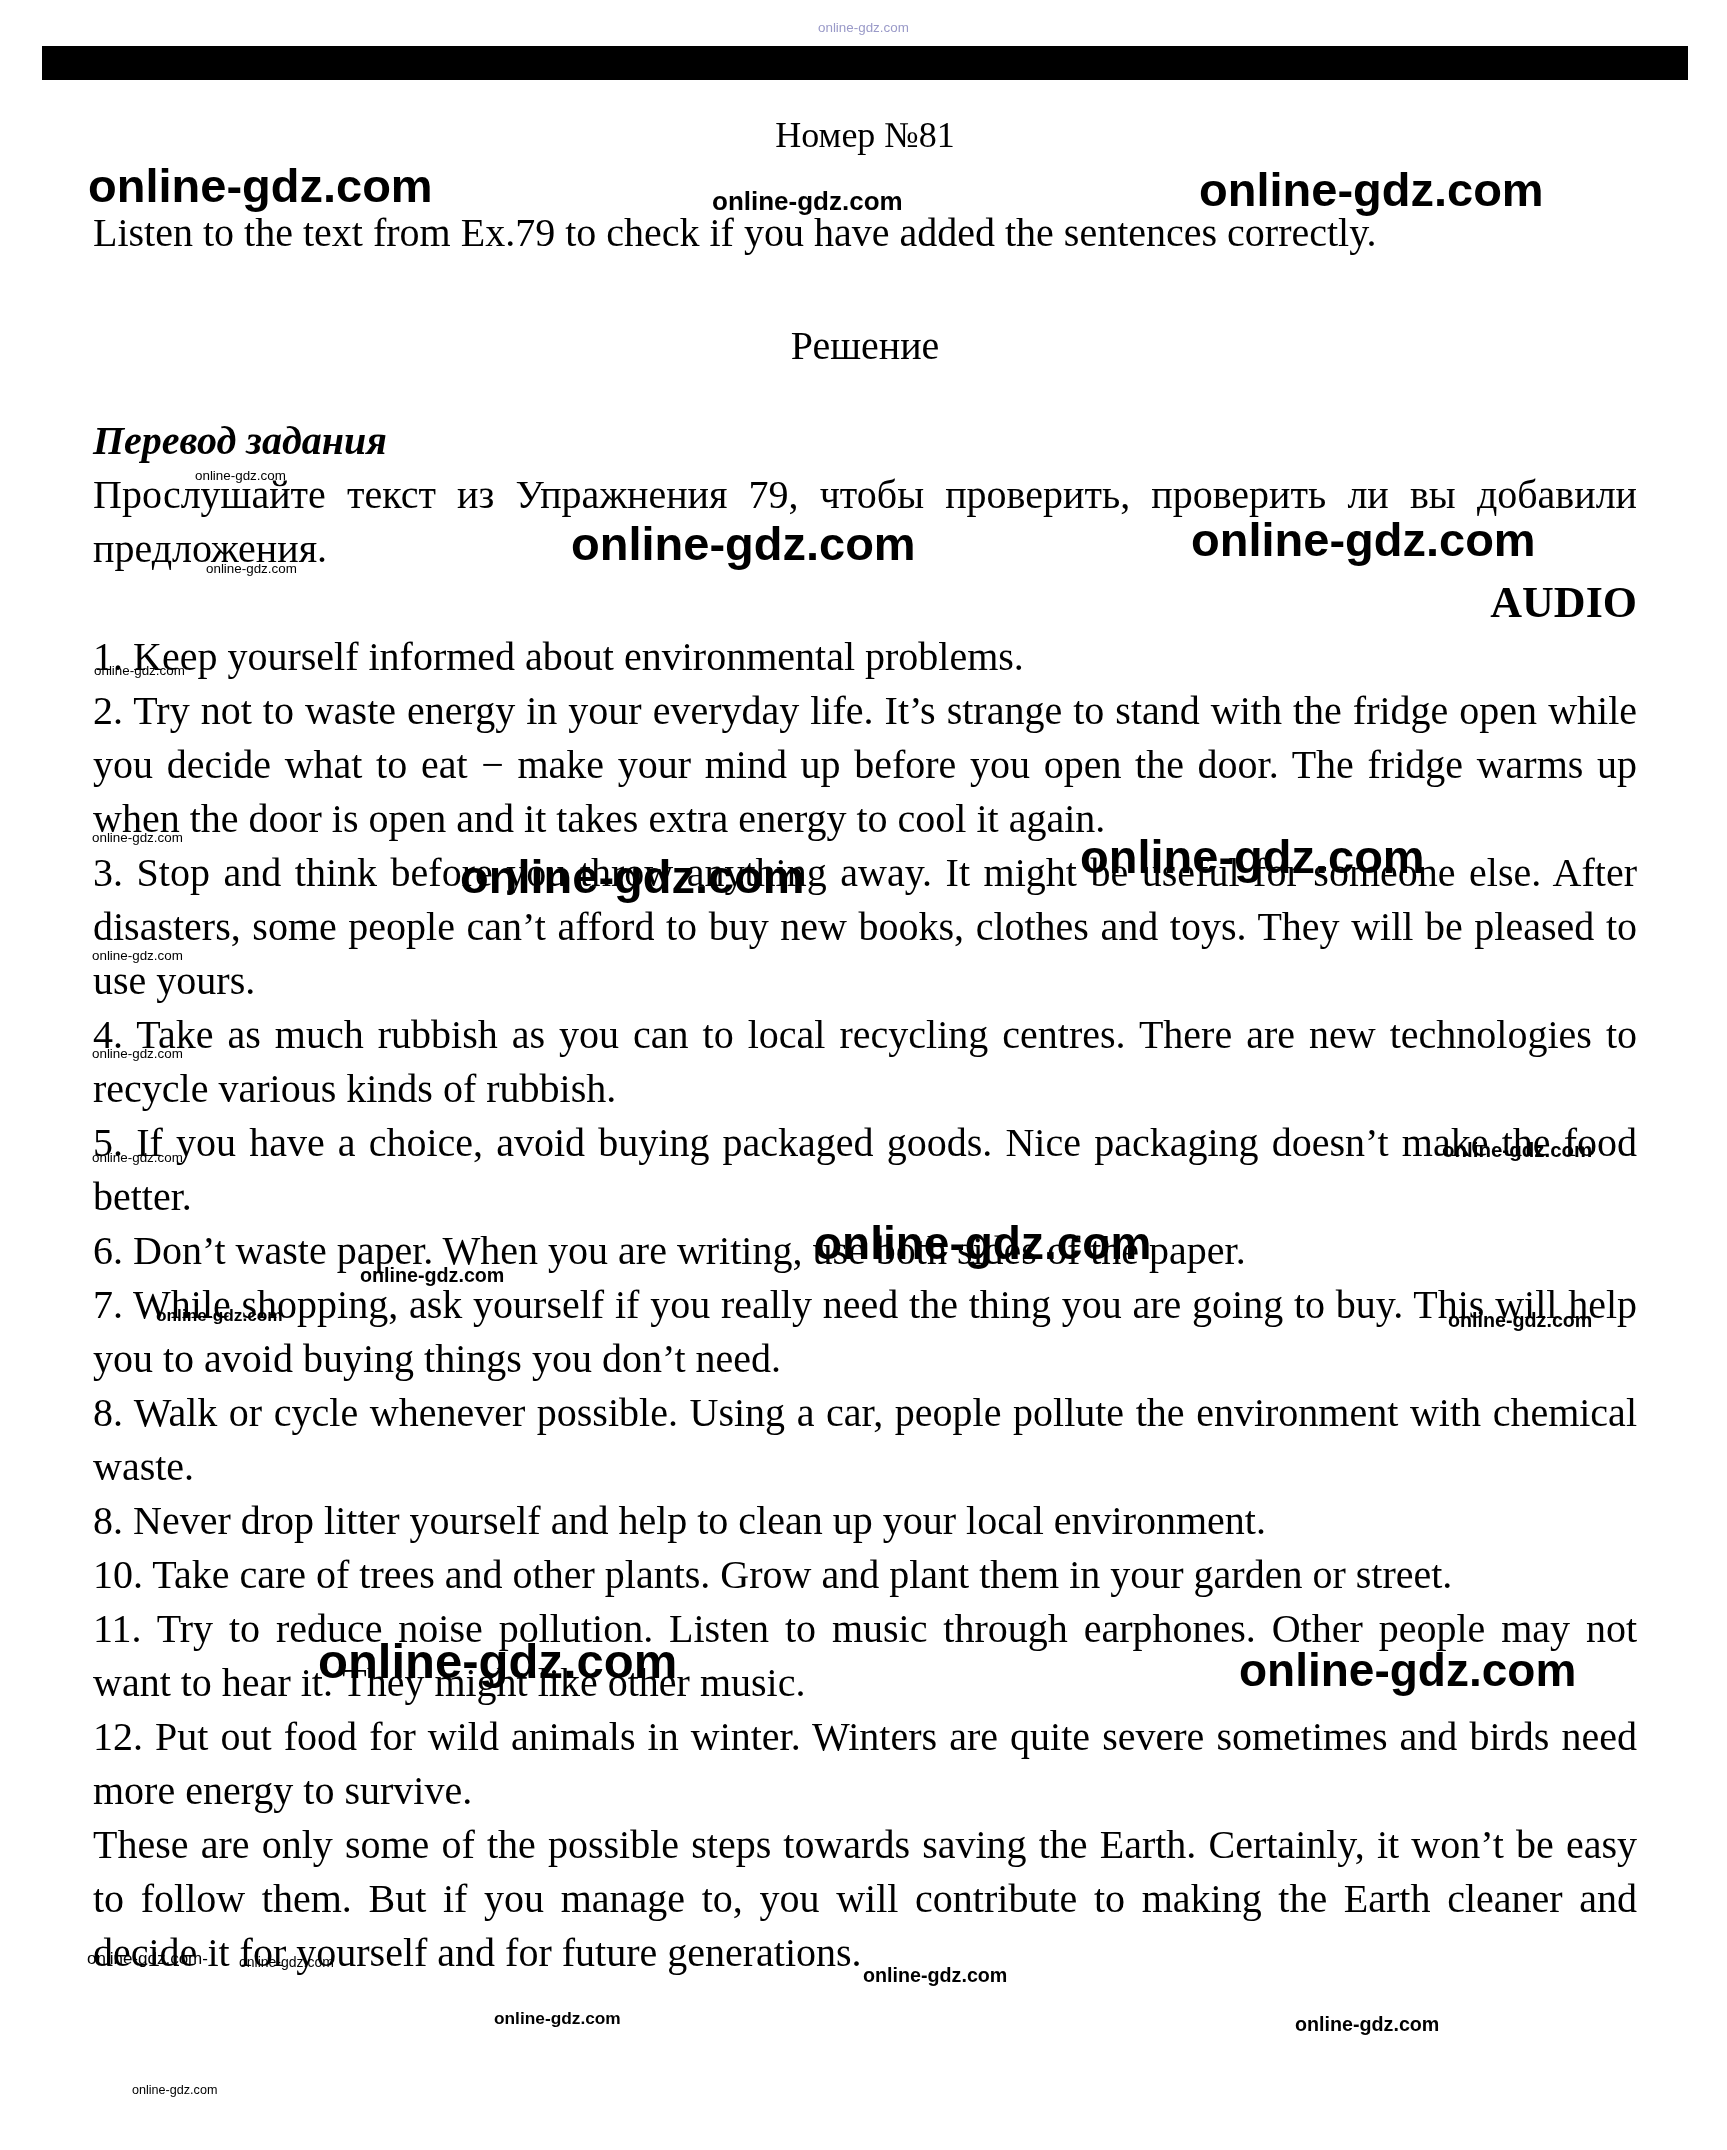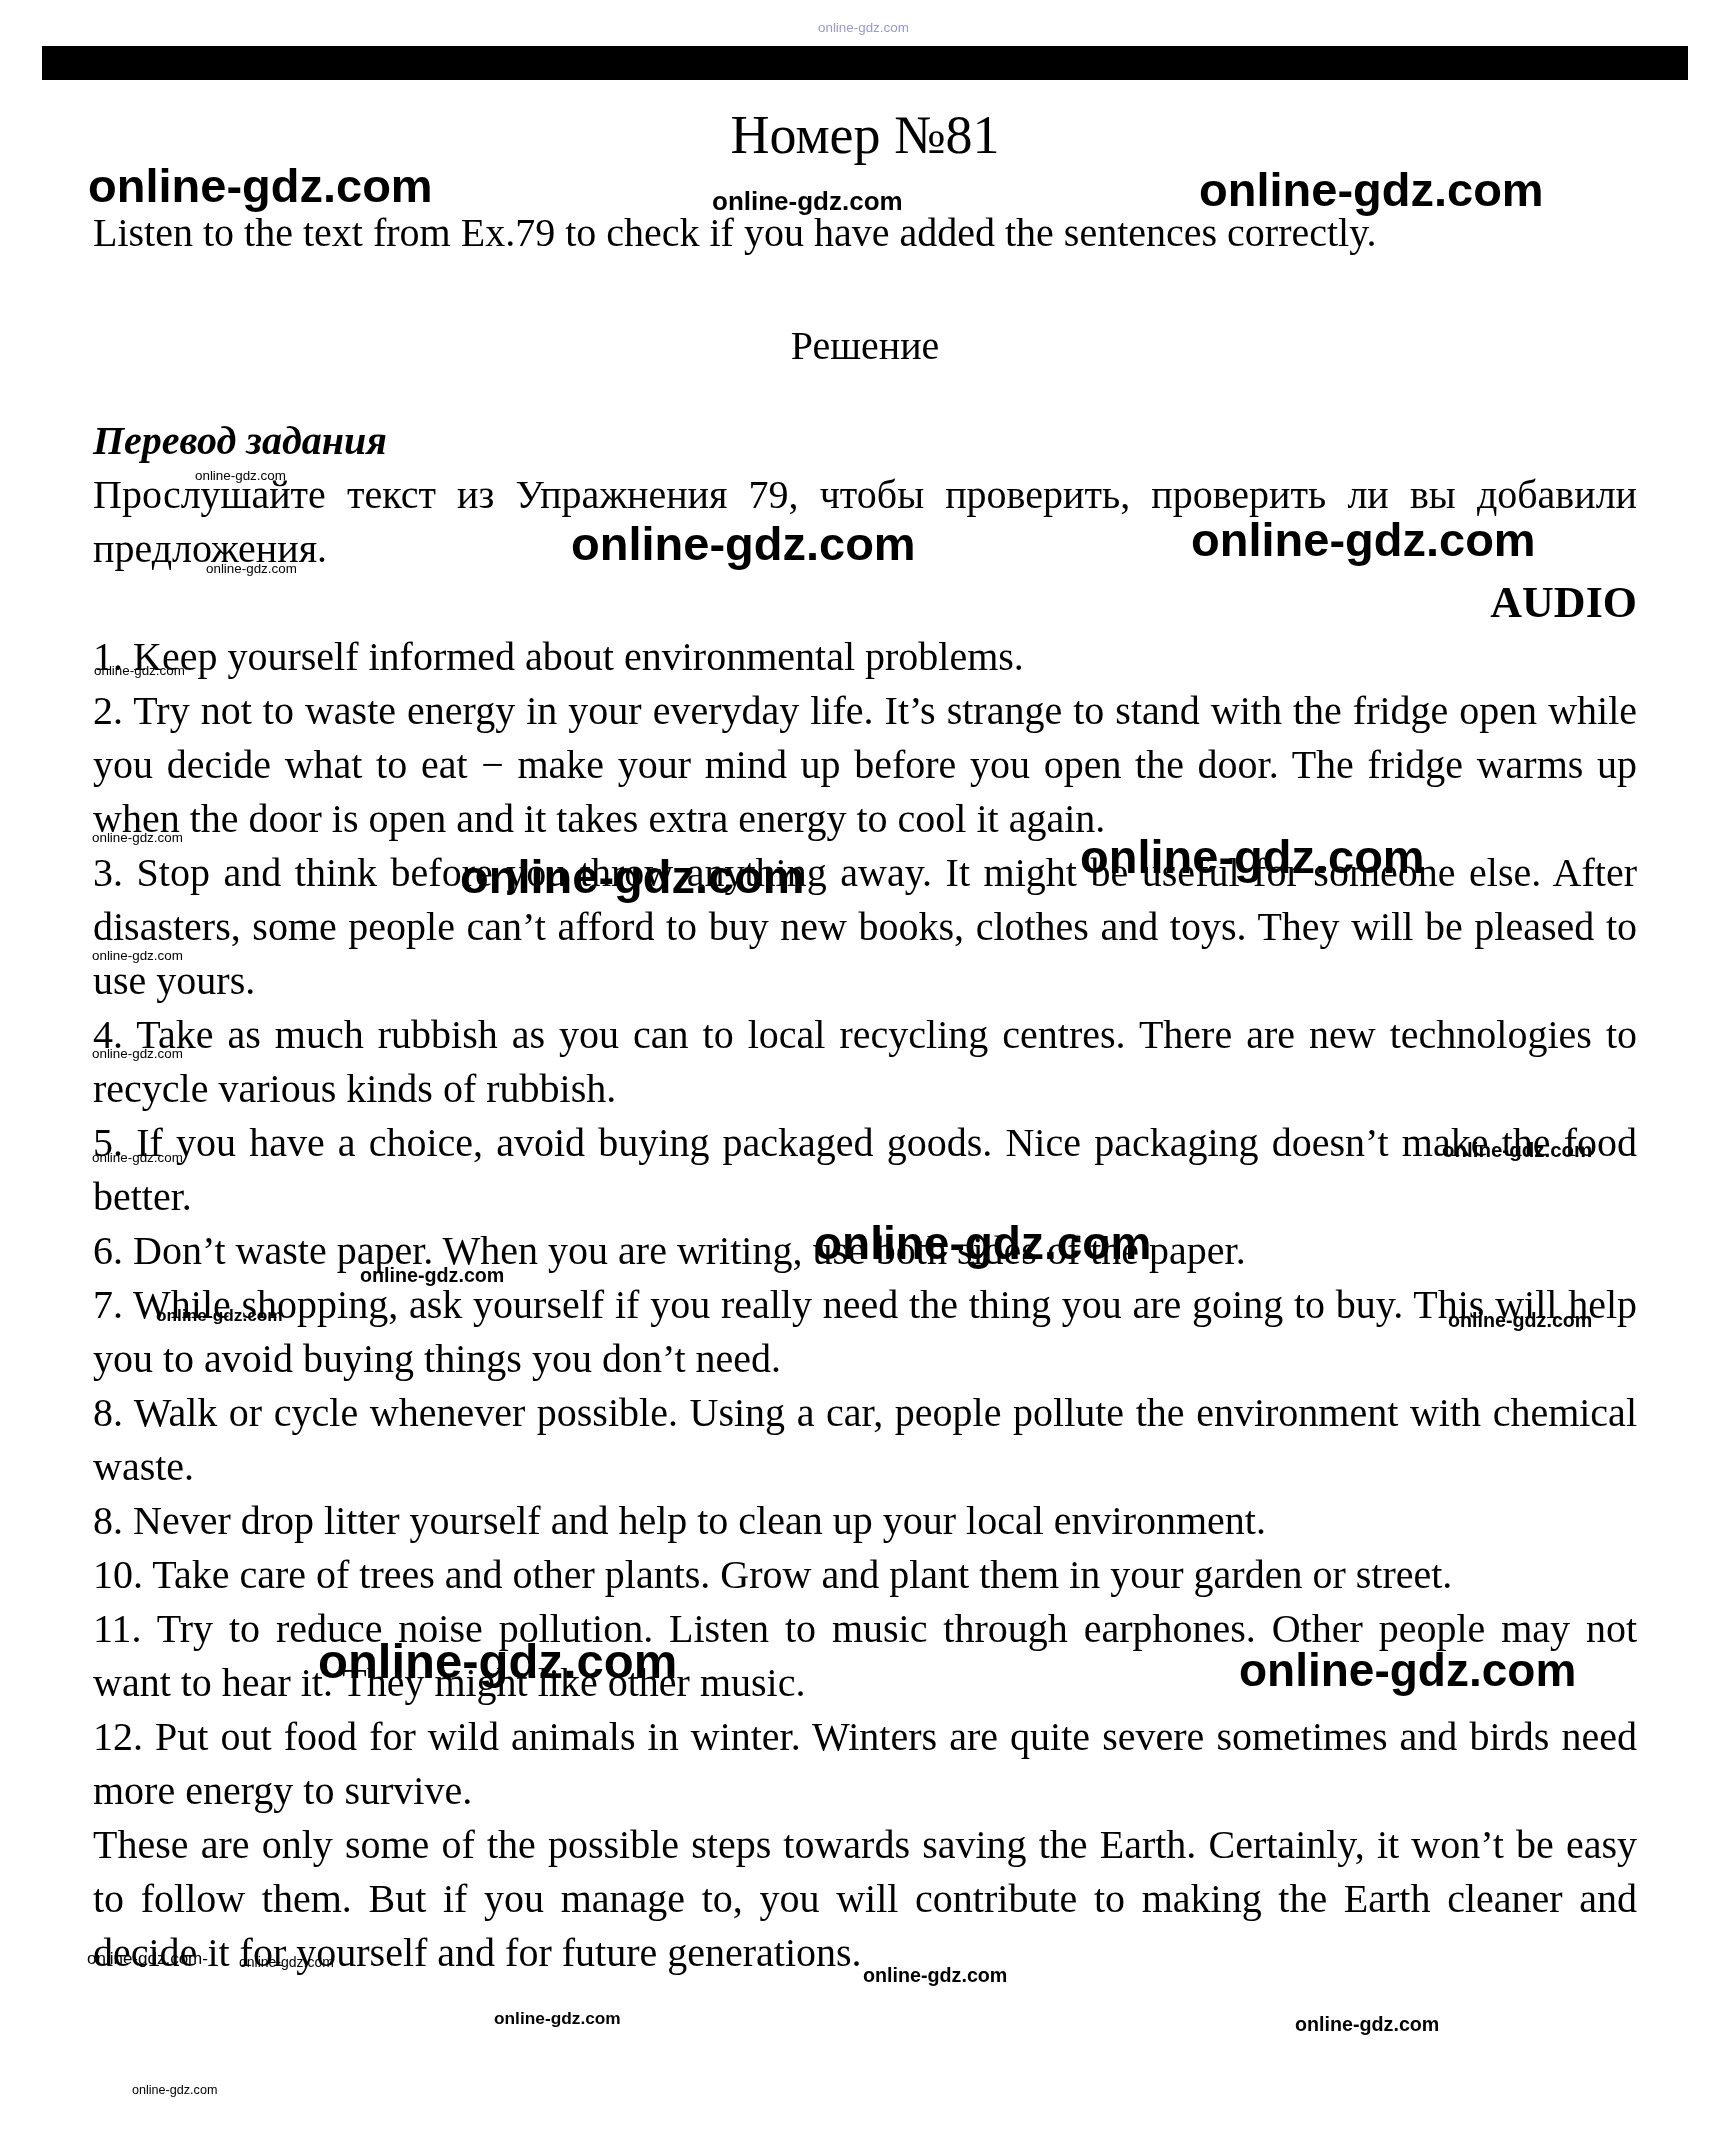--- a/index.html
+++ b/index.html
@@ -27,21 +27,21 @@
   .content {
     position: absolute;
     left: 93px;
     top: 93px;
     width: 1544px;
     font-size: 40px;
     line-height: 54px;
     text-align: justify;
   }
   .title {
-    font-size: 54px;
+    font-size: 36px;
     line-height: 47px;
     font-weight: 400;
     text-align: center;
     margin: 19px 0 0 0;
   }
   .task {
     margin: 47px 0 0 0;
   }
   .solution-heading {
     font-size: 40px;

